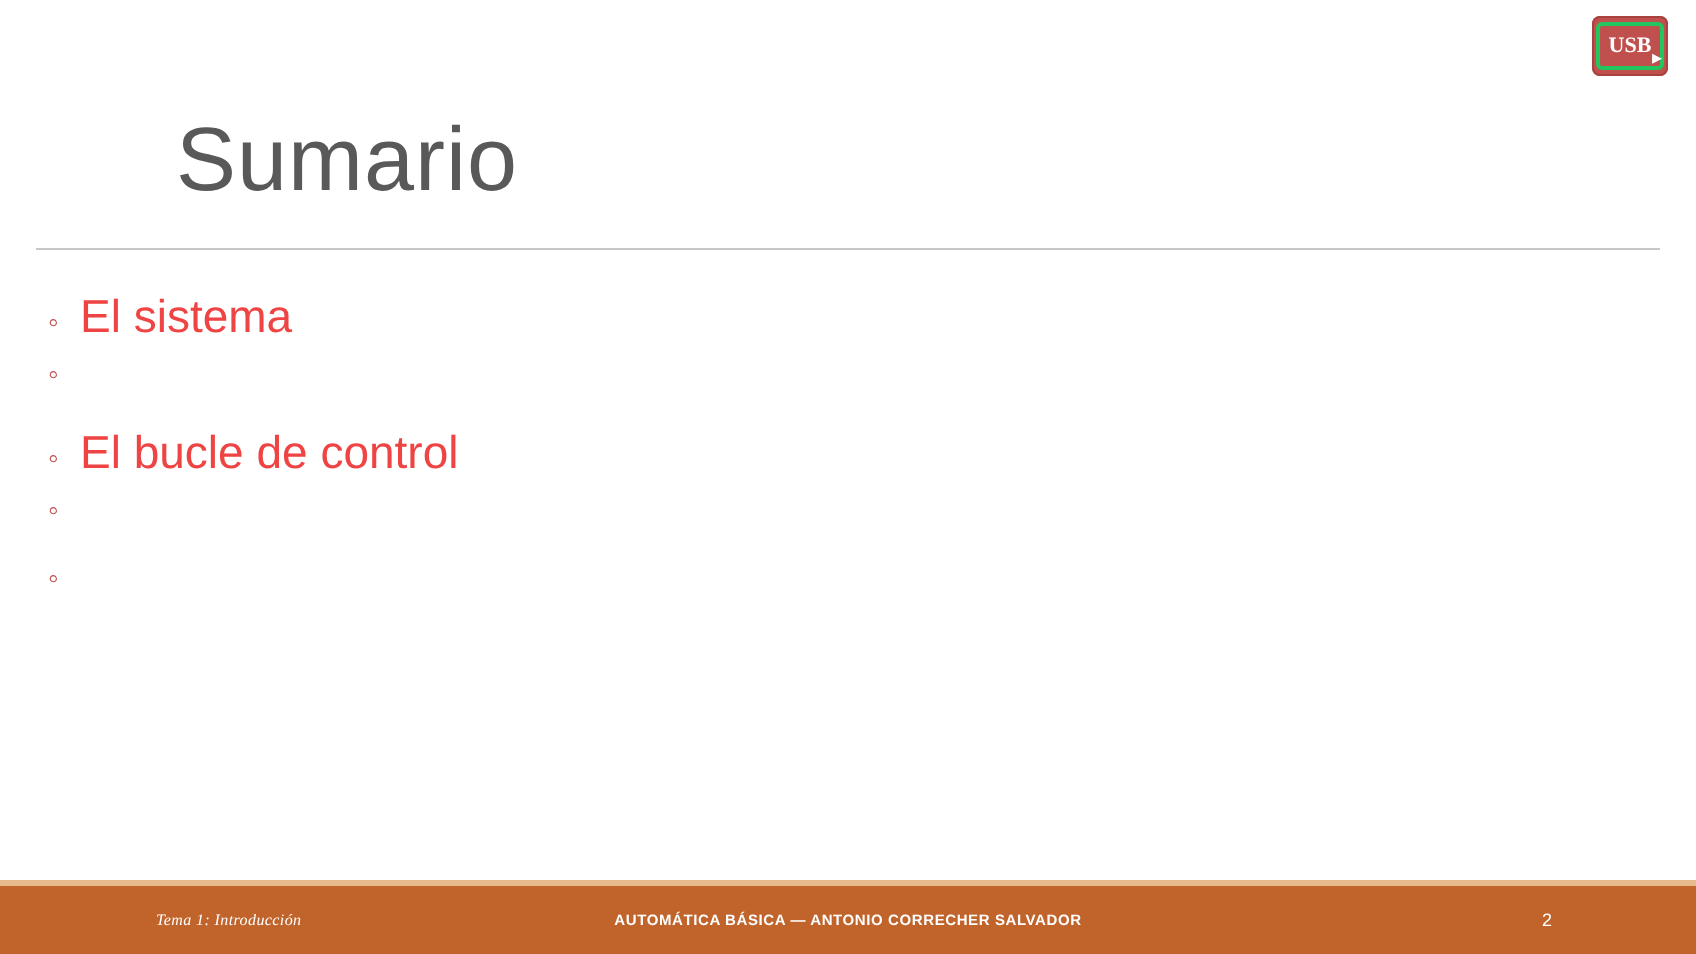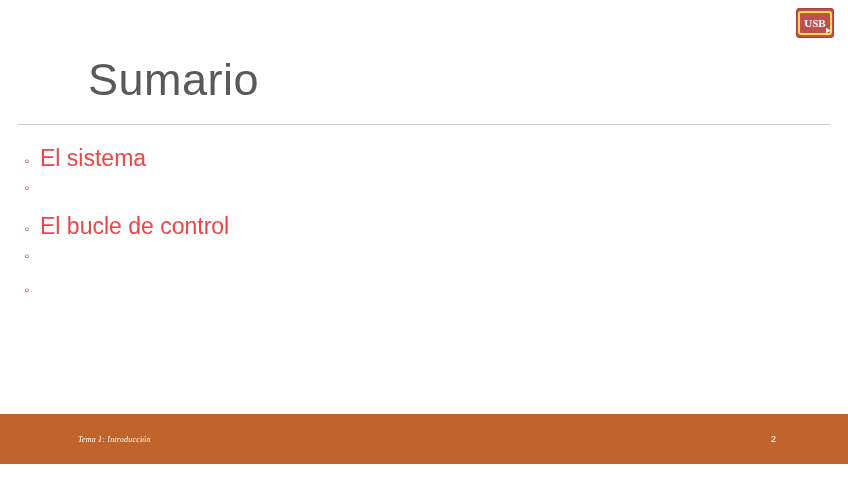--- a/index.html
+++ b/index.html
@@ -31,21 +31,21 @@
     background: #c0504d;
     border-radius: 4px;
     display: flex;
     align-items: center;
     justify-content: center;
     box-shadow: 0 0 0 1px #a8423f inset;
   }
   .logo-inner {
     width: 30px;
     height: 20px;
-    border: 2px solid #fde047;
+    border: 2px solid #22c55e;
     border-radius: 3px;
     display: flex;
     align-items: center;
     justify-content: center;
     color: #ffffff;
     font-family: "Liberation Serif", serif;
     font-size: 11px;
     font-weight: bold;
     letter-spacing: 0px;
     line-height: 1;
@@ -115,22 +115,22 @@
     left: 0;
     right: 0;
     bottom: 34px;
     height: 3px;
     background: #e8b98a;
   }
   .footer {
     position: absolute;
     left: 0;
     right: 0;
-    bottom: 13px;
-    height: 50px;
+    bottom: 0;
+    height: 34px;
     background: #c0642c;
   }
   .footer-left {
     position: absolute;
     left: 78px;
     top: 50%;
     transform: translateY(-50%);
     color: #ffffff;
     font-family: "Liberation Serif", serif;
     font-style: italic;
@@ -195,16 +195,17 @@
 
     <div class="bullet-row">
       <span class="bullet-mark">◦</span>
     </div>
 
   </div>
 
   <div class="footer-topline"></div>
   <div class="footer">
     <div class="footer-left">Tema 1: Introducción</div>
+    <div class="footer-center">AUTOMÁTICA BÁSICA — ANTONIO CORRECHER SALVADOR</div>
     <div class="footer-page">2</div>
   </div>
 
 </div>
 
 </body></html>

